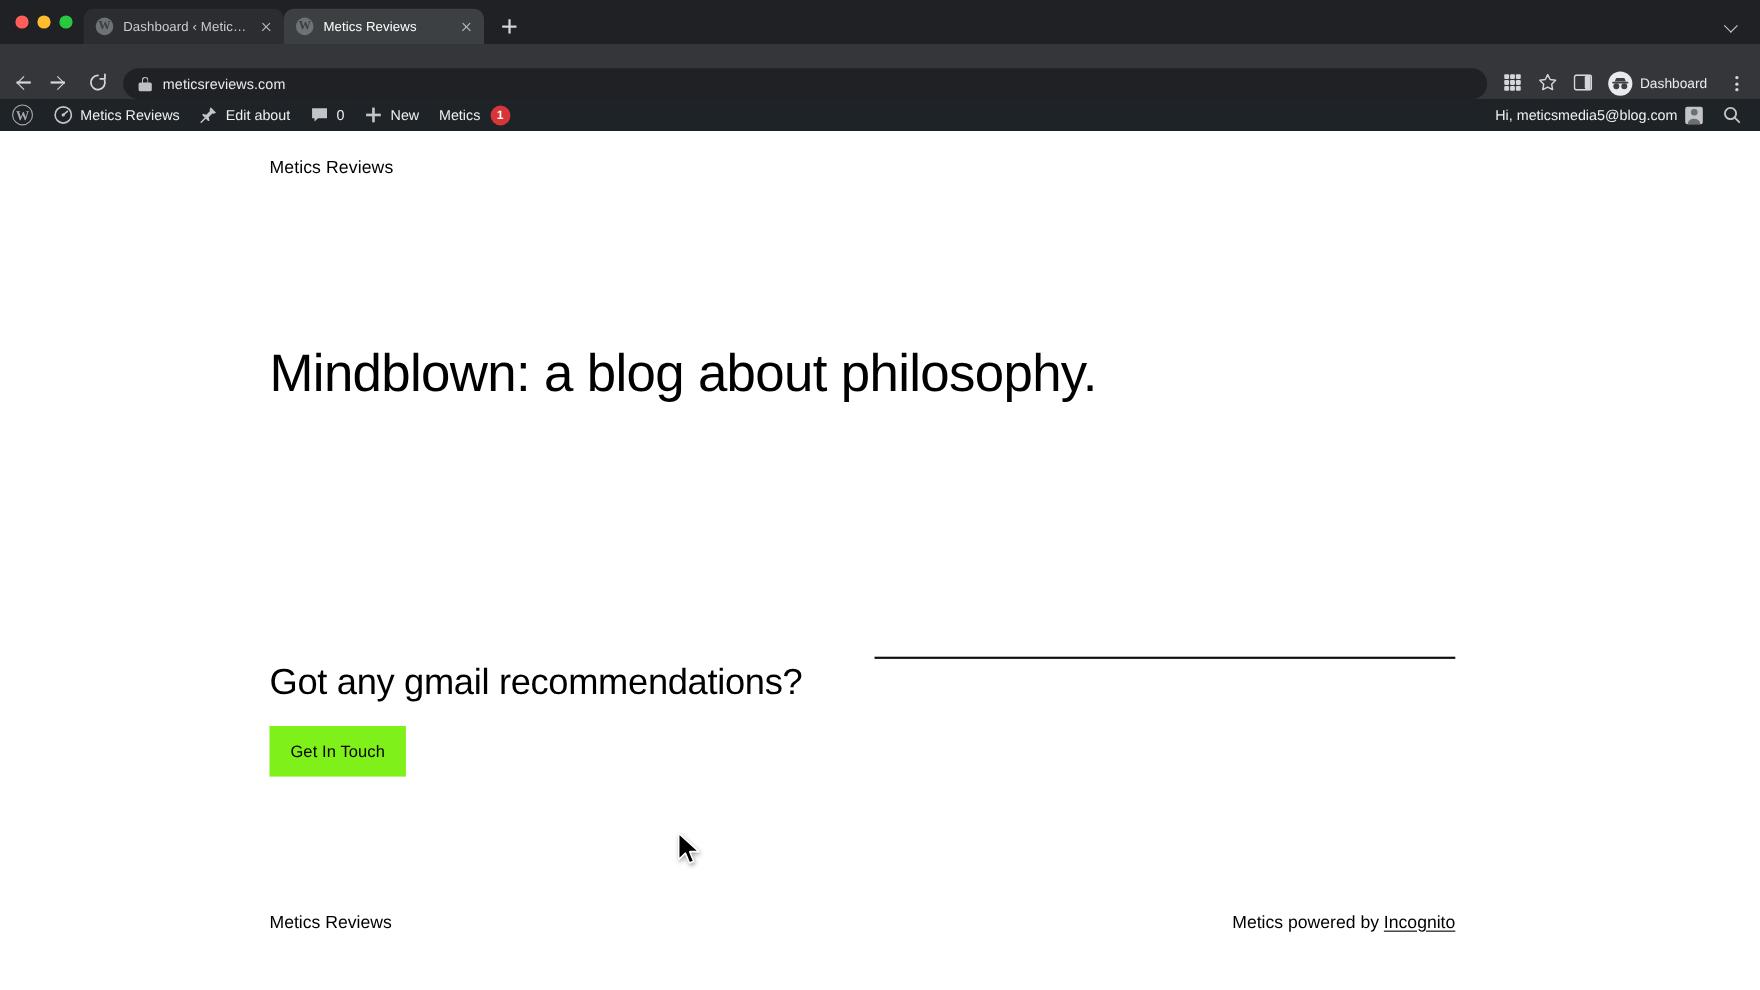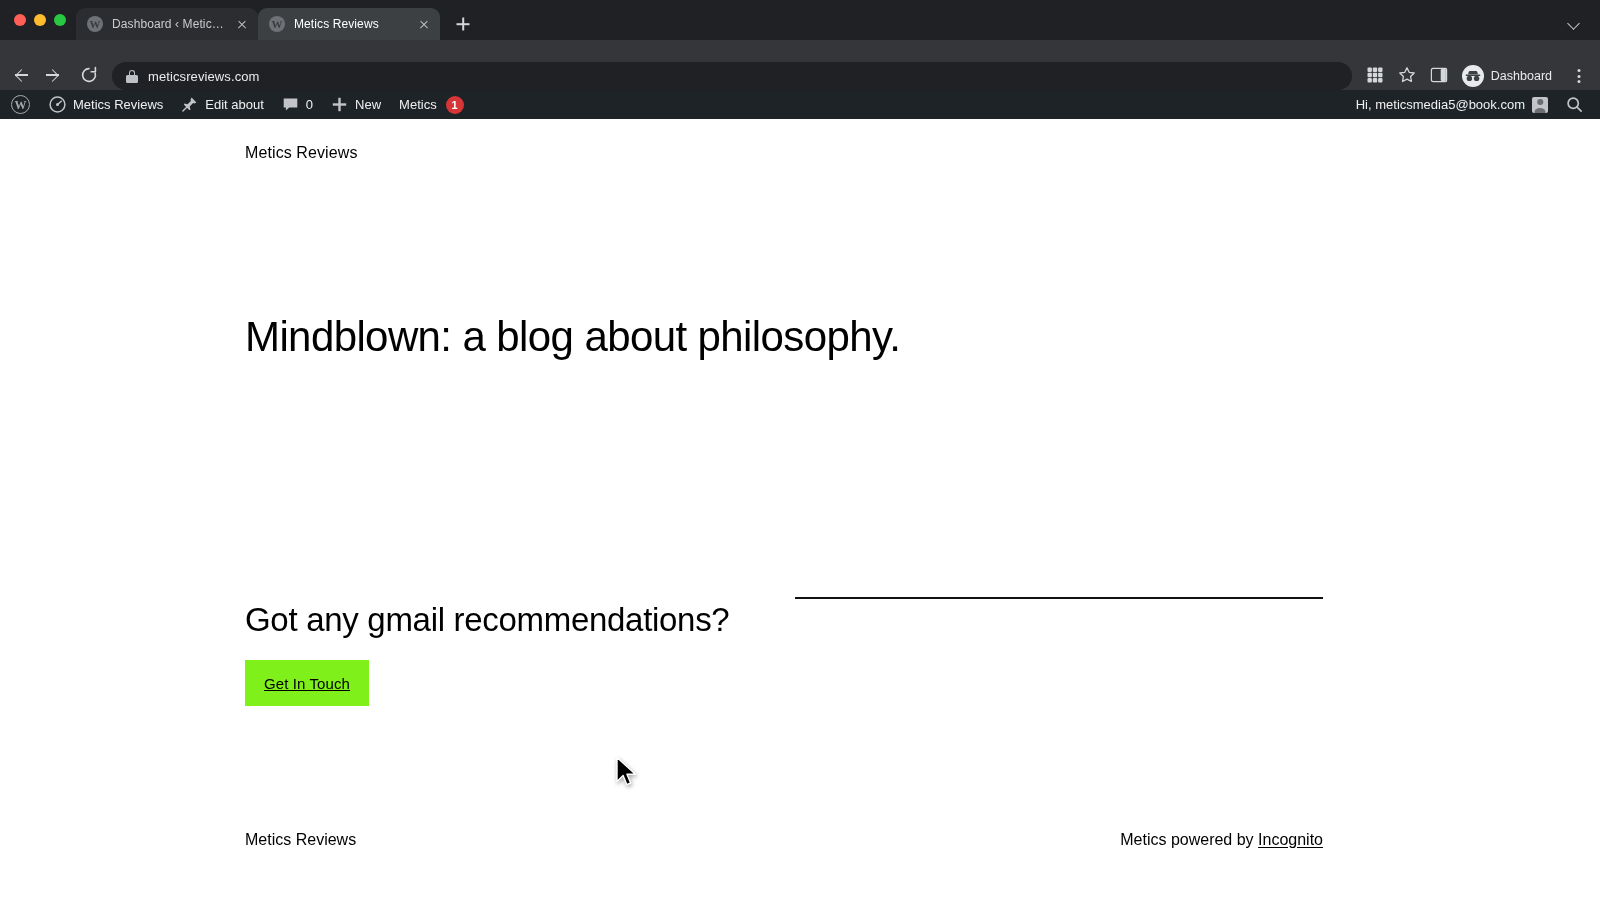--- a/index.html
+++ b/index.html
@@ -326,21 +326,21 @@
     position: absolute;
     left: 245px; top: 25px;
     font-size: 16px;
     color: #000;
     letter-spacing: .1px;
   }
 
   .hero-heading {
     position: absolute;
     left: 245px; top: 195px;
-    font-size: 42px;
+    font-size: 48px;
     font-weight: 400;
     letter-spacing: -0.6px;
     color: #000;
     line-height: 1.1;
   }
 
   .cta-heading {
     position: absolute;
     left: 245px; top: 481px;
     font-size: 33px;
@@ -357,21 +357,20 @@
     background: #7ff019;
     color: #000;
     border: none;
     font-family: "Liberation Sans", sans-serif;
     font-size: 15px;
     letter-spacing: .1px;
     display: flex;
     align-items: center;
     justify-content: center;
     cursor: pointer;
-    text-decoration: underline;
   }
 
   .divider-rule {
     position: absolute;
     left: 795px; top: 478px;
     width: 528px; height: 0;
     border-top: 2px solid #111;
   }
 
   .footer-left {
@@ -548,21 +547,21 @@
     </div>
 
     <div class="wpab-item">
       <span>Metics</span>
       <span class="wpforms-badge">1</span>
     </div>
 
     <div class="wpab-spacer"></div>
 
     <div class="wpab-item">
-      <span>Hi, meticsmedia5@book.com</span>
+      <span>Hi, meticsmedia5@blog.com</span>
       <span class="wpab-avatar"></span>
     </div>
 
     <div class="wpab-item">
       <span class="dash-icon">
         <svg width="17" height="17" viewBox="0 0 17 17">
           <circle cx="7.2" cy="7.2" r="5.1" fill="none" stroke="#c3c4c7" stroke-width="1.7"></circle>
           <path d="M11 11l4.1 4.1" stroke="#c3c4c7" stroke-width="1.7" stroke-linecap="round"></path>
         </svg>
       </span>

